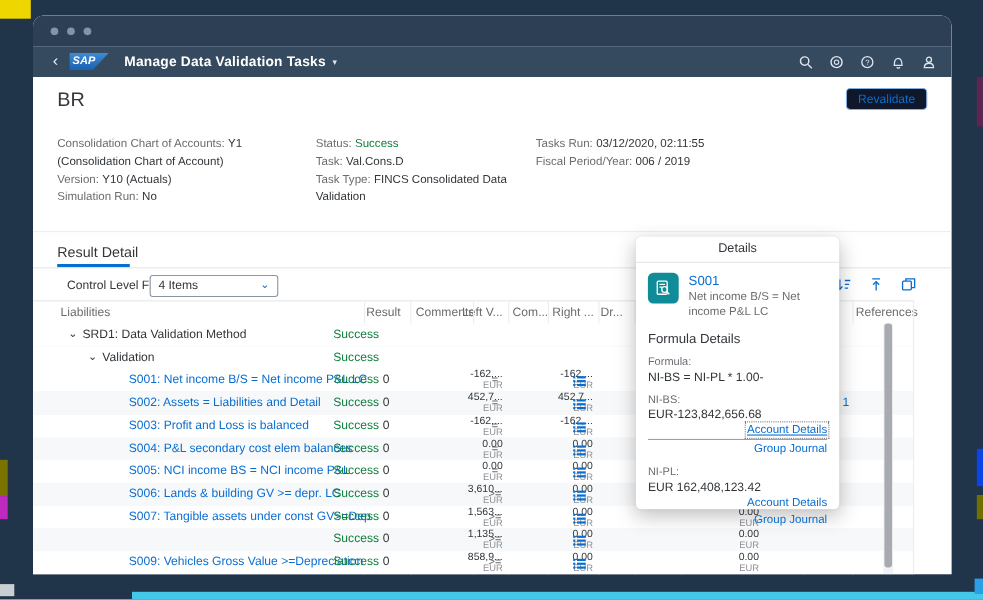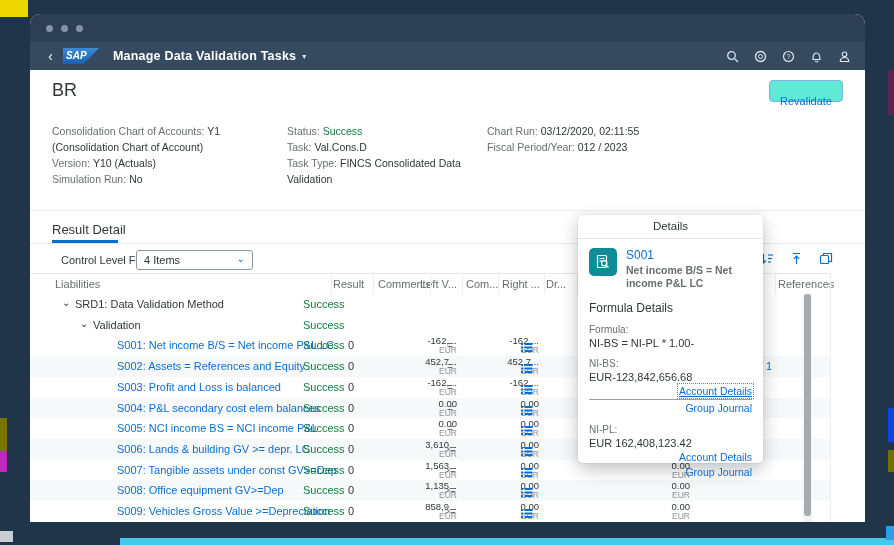--- a/index.html
+++ b/index.html
@@ -15,22 +15,22 @@
   .saplogo{width:36px;height:16px;background:linear-gradient(180deg,#3e8bd4,#1a61b0);
            clip-path:polygon(0 0,100% 0,58% 100%,0 100%);color:#fff;font-weight:bold;font-style:italic;
            font-size:10px;line-height:16px;padding-left:3px;box-sizing:border-box;}
   .shelltitle{font-size:12.5px;font-weight:bold;margin-left:14px;letter-spacing:.2px;}
   .caret{font-size:8px;margin-left:6px;color:#dfe6ee;}
   .shellicons{margin-left:auto;display:flex;align-items:center;gap:15px;}
   .shellicons svg{display:block;}
   
   .content{position:absolute;left:0;top:56px;right:0;bottom:0;background:#fff;}
   .br-title{position:absolute;left:22px;top:10px;font-size:18px;color:#32363a;}
-  .btn{position:absolute;right:22px;top:10px;height:20px;padding:10px 10px;border:1px solid #86aede;border-radius:4px;
-       background:#5eead4;color:#0a6ed1;font-size:11px;line-height:20px;cursor:pointer;}
+  .btn{position:absolute;right:22px;top:10px;height:20px;padding:0 10px;border:1px solid #86aede;border-radius:4px;
+       background:#0f172a;color:#0a6ed1;font-size:11px;line-height:20px;cursor:pointer;}
   .facts{position:absolute;top:53px;left:0;right:0;font-size:10.5px;line-height:16px;color:#6a6d70;}
   .fcol{position:absolute;top:0;}
   .fcol.c1{left:22px;width:222px;}
   .fcol.c2{left:257px;width:200px;}
   .fcol.c3{left:457px;width:230px;}
   .flabel{color:#6a6d70;}
   .fval{color:#32363a;margin-left:3px;}
   .green{color:#107e3e;}
   .headsep{position:absolute;left:0;right:0;top:140px;border-bottom:1px solid #eceff1;box-shadow:0 2px 3px rgba(0,0,0,.03);}
   
@@ -67,21 +67,21 @@
   .vscroll{position:absolute;left:773px;top:224px;width:9px;height:228px;background:#f2f3f4;}
   .vthumb{position:absolute;left:1px;top:0;width:7px;height:222px;background:#a7abaf;border-radius:3px;}
   
   .popup{position:absolute;left:578px;top:215px;width:185px;height:248px;background:#fff;border-radius:5px;
          box-shadow:0 6px 18px rgba(0,0,0,.25),0 0 0 1px rgba(0,0,0,.04);z-index:40;font-size:11px;}
   .phead{height:23px;border-bottom:1px solid #e4e7ea;text-align:center;line-height:23px;font-size:11.5px;color:#32363a;}
   .pbody{padding:9px 11px 0 11px;}
   .tile{width:28px;height:28px;border-radius:5px;background:#0f8c98;float:left;margin-right:9px;
         display:flex;align-items:center;justify-content:center;}
   .pid{font-size:12px;color:#0a6ed1;cursor:pointer;}
-  .pdesc{font-size:10.5px;color:#6a6d70;line-height:13px;margin-top:2px;font-weight:bold;}
+  .pdesc{font-size:10.5px;color:#6a6d70;line-height:13px;margin-top:2px;}
   .psect{clear:both;padding-top:11px;font-size:12px;color:#32363a;}
   .plabel{margin-top:9px;font-size:10px;color:#6a6d70;}
   .pval{margin-top:2px;font-size:11px;color:#32363a;}
   .plinkrow{text-align:right;margin-top:2px;line-height:13px;}
   .plink{font-size:10.5px;color:#0a6ed1;cursor:pointer;}
   .plinkrow.focused{border-bottom:1px solid #9aa0a6;padding-bottom:1px;}
   .plinkrow.focused .plink{text-decoration:underline;outline:1px dotted #7a7f85;outline-offset:1px;}
   
   .deco{position:absolute;}
 </style>
@@ -134,22 +134,22 @@
         <div><span class="flabel">Consolidation Chart of Accounts:</span><span class="fval">Y1 (Consolidation Chart of Account)</span></div>
         <div><span class="flabel">Version:</span><span class="fval">Y10 (Actuals)</span></div>
         <div><span class="flabel">Simulation Run:</span><span class="fval">No</span></div>
       </div>
       <div class="fcol c2">
         <div><span class="flabel">Status:</span><span class="fval green">Success</span></div>
         <div><span class="flabel">Task:</span><span class="fval">Val.Cons.D</span></div>
         <div><span class="flabel">Task Type:</span><span class="fval">FINCS Consolidated Data Validation</span></div>
       </div>
       <div class="fcol c3">
-        <div><span class="flabel">Chart Run:</span><span class="fval">03/12/2020, 02:11:55</span></div>
-        <div><span class="flabel">Fiscal Period/Year:</span><span class="fval">012 / 2023</span></div>
+        <div><span class="flabel">Tasks Run:</span><span class="fval">03/12/2020, 02:11:55</span></div>
+        <div><span class="flabel">Fiscal Period/Year:</span><span class="fval">006 / 2019</span></div>
       </div>
     </div>
 
     <div class="headsep"></div>
 
     <div class="tabtext">Result Detail</div>
     <div class="tabline"></div>
     <div class="tabhr"></div>
 
     <div class="flabel2">Control Level Filter:</div>
@@ -231,21 +231,21 @@
               <rect x="3.5" y="4.5" width="8" height="2"></rect>
               <rect x="0" y="8" width="2" height="2"></rect>
               <rect x="3.5" y="8" width="8" height="2"></rect>
             </svg></span>
           <span class="val" style="left:600px;width:60px">
             <span class="num" style="position: static;">0.00</span>
             <span class="unit" style="position: static;">EUR</span>
           </span>
         </div>
         <div class="row alt" style="top: 62.1px;">
-          <span class="idesc" style="left:87px">S002: Assets = References and Equity</span>
+          <span class="idesc" style="left:87px">S002: Assets = Liabilities and Detail</span>
           <span class="succ">Success</span>
           <span class="cmt">0</span>
           <span class="val" style="left:377px;width:50px">
             <span class="num" style="position: static;">452,7...</span>
             <span class="unit" style="position: static;">EUR</span>
           </span>
           <span class="cmpv">=</span>
           <span class="val" style="left:459px;width:50px">
             <span class="num" style="position: static;">452,7...</span>
             <span class="unit" style="position: static;">EUR</span>
@@ -388,21 +388,20 @@
               <rect x="3.5" y="4.5" width="8" height="2"></rect>
               <rect x="0" y="8" width="2" height="2"></rect>
               <rect x="3.5" y="8" width="8" height="2"></rect>
             </svg></span>
           <span class="val" style="left:600px;width:60px">
             <span class="num" style="position: static;">0.00</span>
             <span class="unit" style="position: static;">EUR</span>
           </span>
         </div>
         <div class="row alt" style="top: 186.3px;">
-          <span class="idesc" style="left:87px">S008: Office equipment GV&gt;=Dep</span>
           <span class="succ">Success</span>
           <span class="cmt">0</span>
           <span class="val" style="left:377px;width:50px">
             <span class="num" style="position: static;">1,135...</span>
             <span class="unit" style="position: static;">EUR</span>
           </span>
           <span class="cmpv">&gt;=</span>
           <span class="val" style="left:459px;width:50px">
             <span class="num" style="position: static;">0.00</span>
             <span class="unit" style="position: static;">EUR</span>

